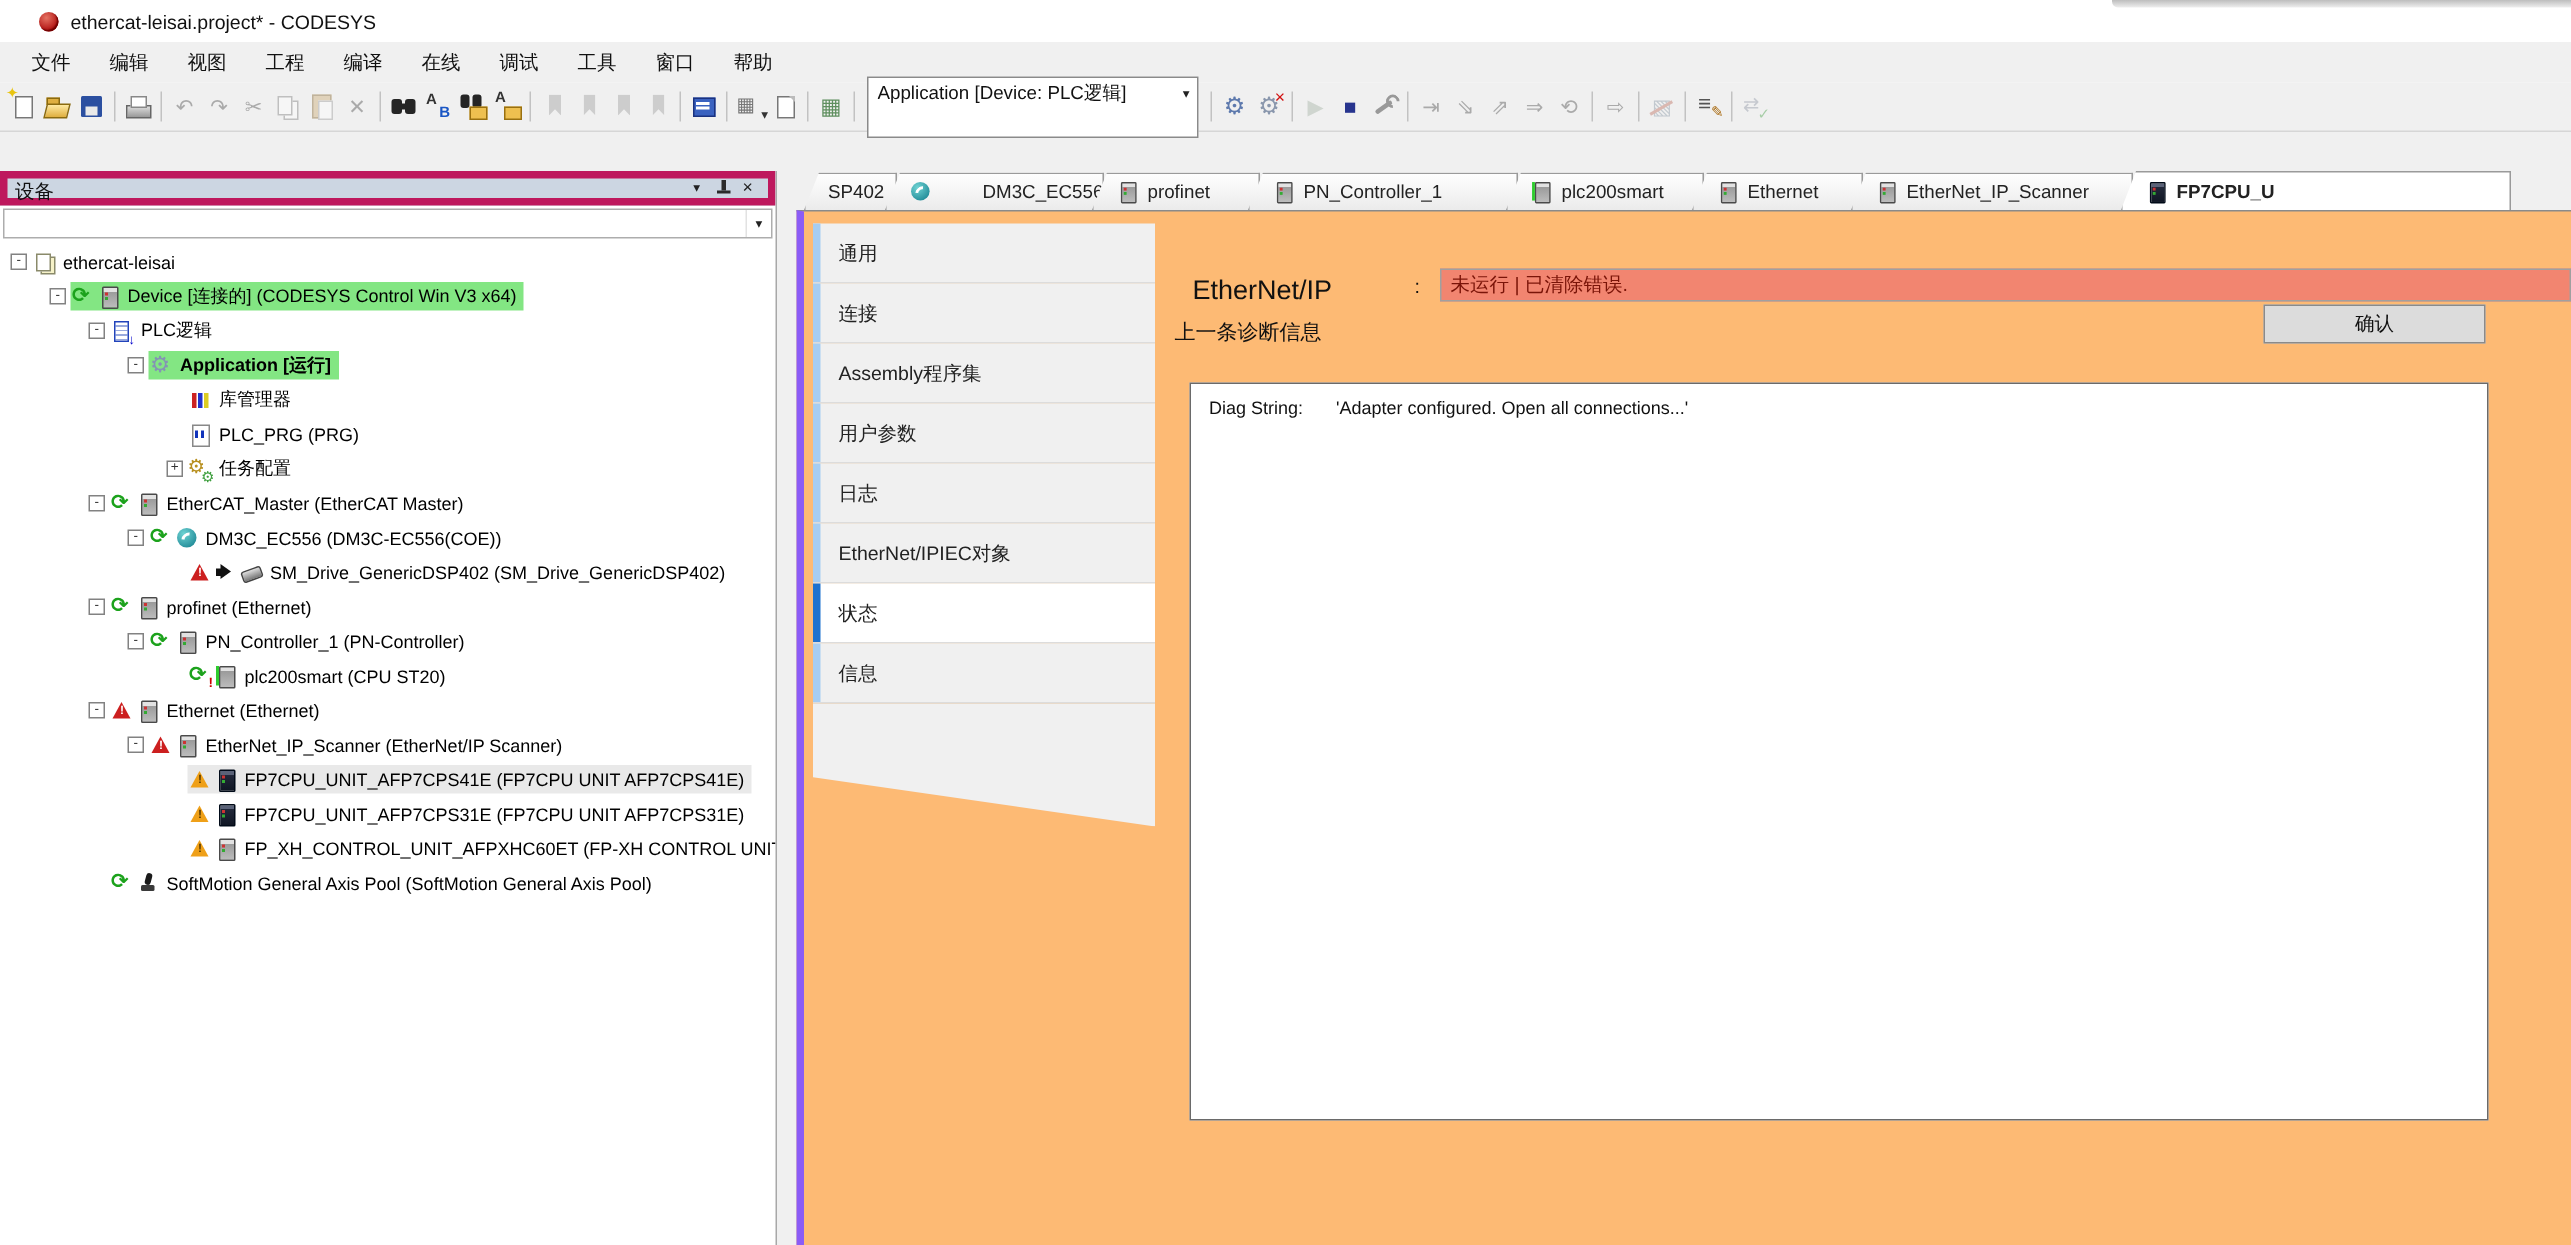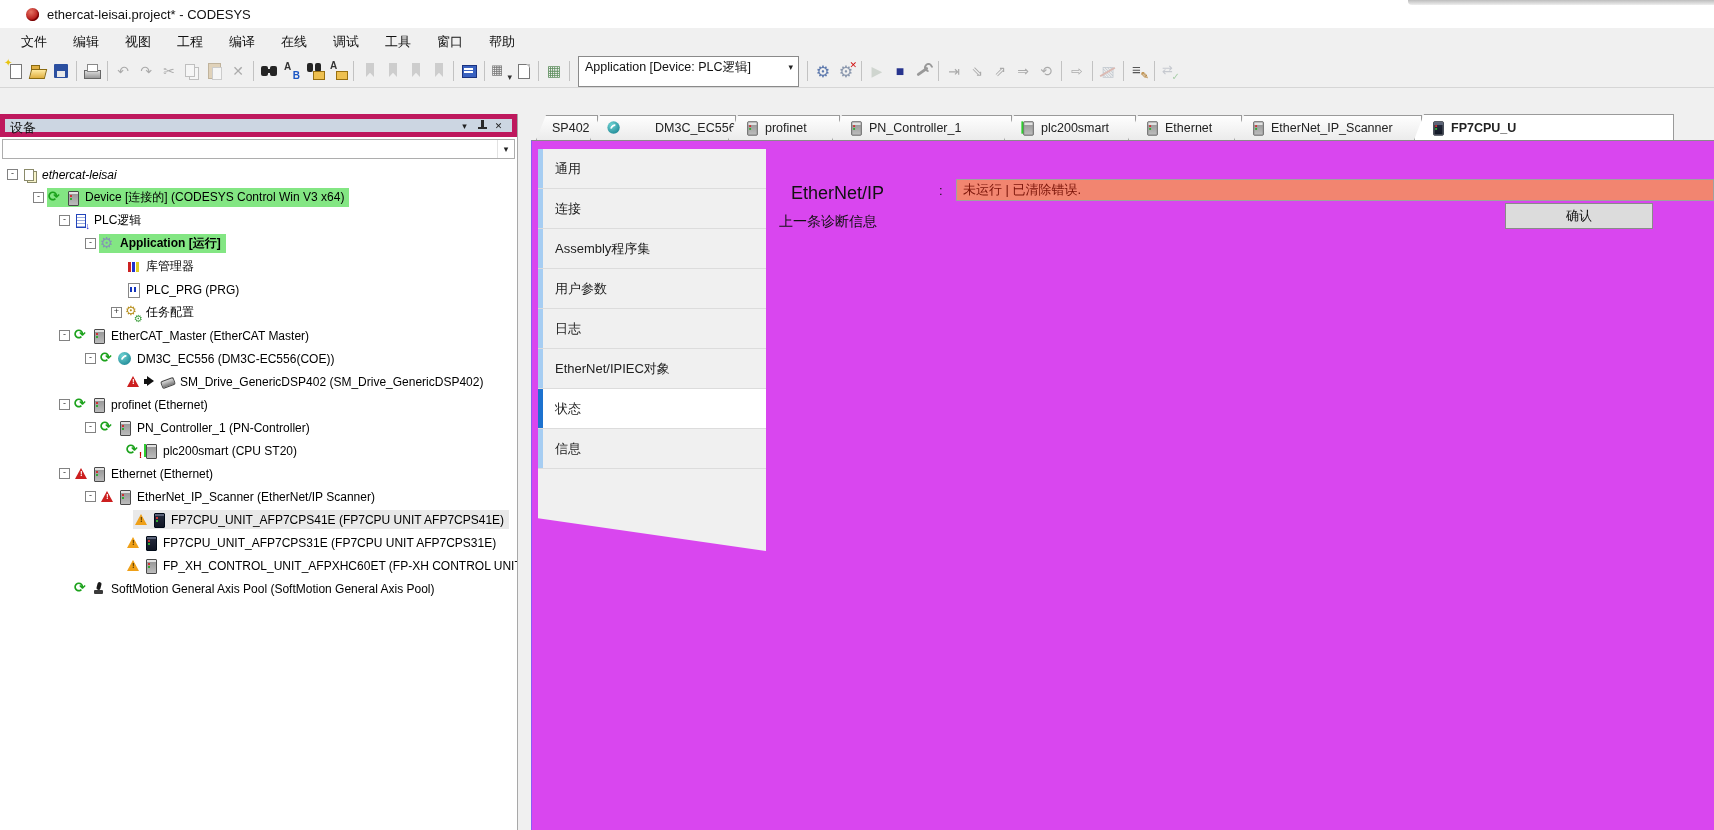--- a/index.html
+++ b/index.html
@@ -16,21 +16,21 @@
   .menubar{position:absolute;left:0;top:28px;width:100%;height:27px;background:#f0f0f0;
     display:flex;align-items:center;padding-left:8px;box-sizing:border-box;z-index:9}
   .mitem{padding:4px 13px;font-size:13px;color:#111}
   .toolbar{position:absolute;left:0;top:55px;width:100%;height:33px;background:#f0f0f0;
     border-bottom:1px solid #d6d6d6;display:flex;align-items:center;padding-left:4px;box-sizing:border-box;gap:1px;z-index:9}
   .tsep{width:1px;height:20px;background:#c2c2c2;margin:0 3px;flex:none}
   .tbtn{width:22px;height:22px;display:flex;align-items:center;justify-content:center;
     font-size:14px;color:#444;position:relative;flex:none}
   .tbtn.dis{opacity:.40}
   .tcombo{height:21px;background:#fff;border:1px solid #8a8a8a;display:flex;align-items:center;
-    padding:0 3px 8px 6px;font-size:12.5px;width:210px;margin:0 4px;flex:none;color:#111}
+    padding:0 3px 18px 6px;font-size:12.5px;width:210px;margin:0 4px;flex:none;color:#111}
   .tclabel{white-space:nowrap;overflow:hidden}
   .tcdd{margin-left:auto;font-size:9px;color:#222;padding:0 2px}
   
   .i-newfile::before{content:'';position:absolute;left:6px;top:4px;width:10px;height:13px;background:#fff;border:1px solid #777}
   .i-newfile::after{content:'✦';position:absolute;left:0;top:-3px;color:#e8c410;font-size:10px}
   .i-openfolder::before{content:'';position:absolute;left:3px;top:9px;width:14px;height:8px;background:linear-gradient(#ffe9a0,#dfaf40);border:1px solid #8a6a10;transform:skewX(-14deg)}
   .i-openfolder::after{content:'';position:absolute;left:4px;top:5px;width:7px;height:3px;background:#dfaf40;border:1px solid #8a6a10}
   .i-save::before{content:'';position:absolute;left:4px;top:4px;width:14px;height:14px;background:#2b4fa0;border-radius:1px}
   .i-save::after{content:'';position:absolute;left:7px;top:11px;width:8px;height:6px;background:#e9e9e9}
   .i-print::before{content:'';position:absolute;left:3px;top:10px;width:15px;height:7px;background:linear-gradient(#ddd,#999);border:1px solid #666}
@@ -80,21 +80,21 @@
   .pcdd{width:16px;display:flex;align-items:center;justify-content:center;font-size:9px;color:#222;border-left:1px solid #e2e2e2}
   .treewrap{flex:1;overflow:hidden;padding-top:2px}
   .trow{display:flex;align-items:center;height:23px;font-size:12px;white-space:nowrap;color:#000}
   .exp{width:9px;height:9px;border:1px solid #828282;background:#fff;font-size:9px;line-height:7px;
     text-align:center;margin-right:3px;flex:none;color:#333;box-sizing:content-box}
   .expspace{width:14px;flex:none}
   .rowline{display:flex;align-items:center;height:19px;padding:0 5px 0 1px}
   .hl-green{background:var(--green,#83e683)}
   .hl-sel{background:var(--selgray,#e9e9e9)}
   .tlabel{margin-left:3px}
-  .bold{font-weight:700}.italic{font-style:italic}
+  .bold{font-weight:700}.italic{}
   
   .ti{position:relative;display:inline-block;width:17px;height:16px;flex:none}
   .i-project::before{content:'';position:absolute;left:2px;top:2px;width:8px;height:10px;background:#fff;border:1px solid #8a8a6a;box-shadow:3px 2px 0 -1px #f6f2c8,3px 2px 0 0 #8a8a6a}
   .i-refresh::before{content:'⟳';position:absolute;left:0;top:-2px;font-size:14px;font-weight:700;color:#1ca21c}
   .i-refx::after{content:'!';position:absolute;right:1px;bottom:-1px;font-size:9px;font-weight:700;color:#cc0000}
   .i-devbox::before{content:'';position:absolute;left:3px;top:1px;width:9px;height:13px;border:1px solid #4a4a4a;border-radius:1px;background:linear-gradient(180deg,#e2e2e2 18%,#9a9a9a 18%,#bcbcbc)}
   .i-devbox::after{content:'';position:absolute;left:5px;top:5px;width:2px;height:2px;background:#cc3333;box-shadow:0 3px 0 #33aa33}
   .i-devdark::before{background:linear-gradient(180deg,#5a6278 18%,#22283a 18%,#101624);border-color:#000a18}
   .i-devgreen::after{content:'';position:absolute;left:1px;top:1px;width:2px;height:13px;background:#2ecc2e;box-shadow:none}
   .i-plclogic::before{content:'';position:absolute;left:2px;top:1px;width:8px;height:12px;border:1px solid #2244bb;background:repeating-linear-gradient(180deg,#fff 0 2px,#99aadd 2px 3px)}
@@ -119,21 +119,21 @@
   .i-axis::after{content:'';position:absolute;left:3px;top:9px;width:9px;height:4px;background:#3a3a3a;border-radius:1px}
   
   .editor{position:absolute;left:531px;top:26px;right:0;bottom:0;display:flex;flex-direction:column}
   .tabbar{height:26px;display:flex;align-items:flex-end;padding-left:5px;flex:none;overflow:hidden}
   .dtab{height:25px;box-sizing:border-box;display:flex;align-items:center;gap:4px;
     padding:0 8px 0 15px;background:linear-gradient(#fefefe,#ebebeb);border:1px solid #9a9a9a;border-bottom:none;
     clip-path:polygon(10px 0,100% 0,100% 100%,0 100%);font-size:12.5px;color:#222;
     position:relative;flex:none;overflow:hidden;white-space:nowrap}
   .dtab.active{background:#fff;font-weight:700;height:26px;z-index:3}
   .dtab .ti{transform:scale(.95)}
-  .surface{flex:1;background:#d946ef;border-top:1px solid #8a8a8a;border-left:1px solid #8b5cf6;position:relative;overflow:hidden}
+  .surface{flex:1;background:#fdba74;border-top:1px solid #8a8a8a;border-left:5px solid #8b5cf6;position:relative;overflow:hidden}
   .cats{position:absolute;left:6px;top:8px;width:228px;z-index:2}
   .citem{height:40px;box-sizing:border-box;border-bottom:1px solid #dcdcdc;background:#f0f0f0;
     display:flex;align-items:center;padding-left:17px;font-size:13px;color:#222;position:relative}
   .citem.active{background:#fff}
   .stripe{position:absolute;left:0;top:0;width:5px;height:100%;background:var(--stripe,#a6cdf2)}
   .citem.active .stripe{background:var(--stripeA,#1d72cf)}
   .cattail{position:absolute;left:6px;top:328px;width:228px;height:82px;background:#f0f0f0;
     clip-path:polygon(0 0,100% 0,100% 100%,0 60%);filter:drop-shadow(0 1px 0 #c6c6c6);z-index:1}
   .flabel{position:absolute;left:259px;top:42px;font-size:18px;color:#111}
   .fsep{position:absolute;left:407px;top:42px;font-size:13px;color:#111}
@@ -347,21 +347,21 @@
           </span>
         </div>
         <div class="trow" style="padding-left: 85px;">
           <span class="exp">-</span>
           <span class="rowline">
             <span class="ti i-warnred"></span>
             <span class="ti i-devbox"></span>
             <span class="tlabel">EtherNet_IP_Scanner (EtherNet/IP Scanner)</span>
           </span>
         </div>
-        <div class="trow" style="padding-left: 111px; justify-content: center;">
+        <div class="trow" style="padding-left: 111px;">
           <span class="expspace"></span>
           <span class="rowline hl-sel">
             <span class="ti i-warnorange"></span>
             <span class="ti i-devbox i-devdark"></span>
             <span class="tlabel">FP7CPU_UNIT_AFP7CPS41E (FP7CPU UNIT AFP7CPS41E)</span>
           </span>
         </div>
         <div class="trow" style="padding-left: 111px; text-align: center;">
           <span class="expspace"></span>
           <span class="rowline">
@@ -457,16 +457,22 @@
             <span class="stripe"></span>
             <span class="clabel">信息</span>
           </div>
         </div>
       <div class="cattail"></div>
       <span class="flabel">EtherNet/IP</span>
       <span class="fsep">:</span>
       <div class="redfield" style="background: rgb(242, 133, 112); color: rgb(122, 20, 8);">未运行 | 已清除错误.</div>
       <div class="dhdr">上一条诊断信息</div>
       <button class="confirm">确认</button>
+      <div class="diagbox">
+        <div class="diagline">
+          <span class="dlab">Diag String:</span>
+          <span class="dval">'Adapter configured. Open all connections...'</span>
+        </div>
+      </div>
     </div>
   </div>
 
 </div>
 
 </body></html>

